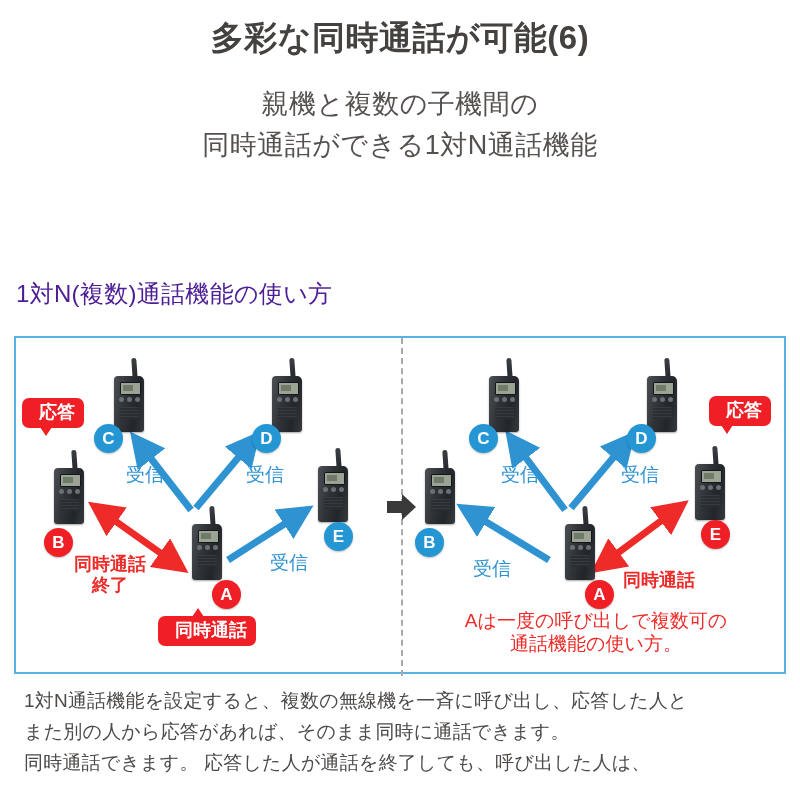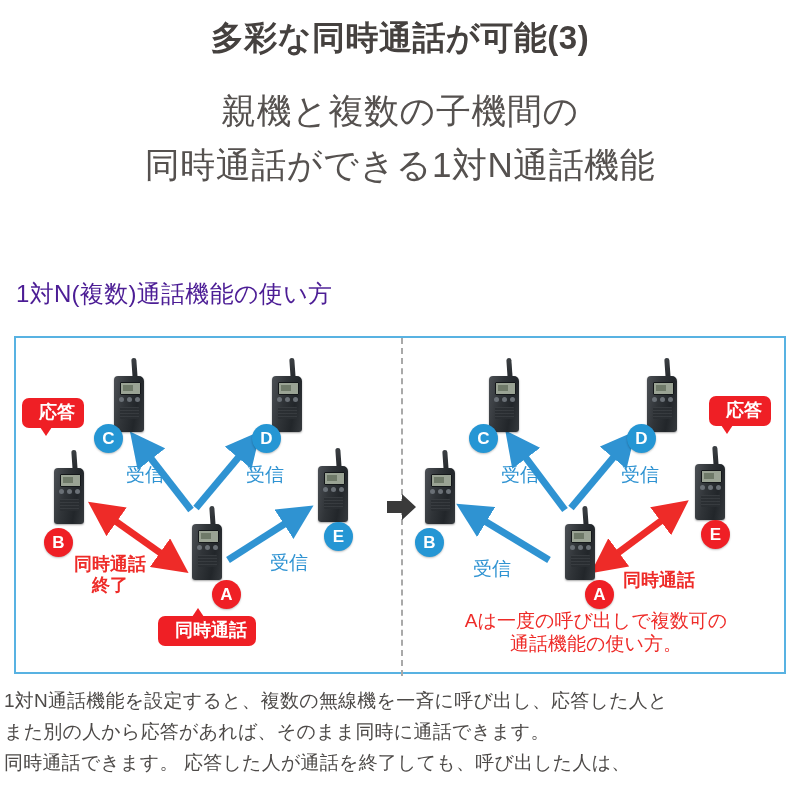--- a/index.html
+++ b/index.html
@@ -23,21 +23,21 @@
   }
   #page-title {
     font-size: 33px;
     font-weight: bold;
     color: #45413f;
     letter-spacing: 0.5px;
     line-height: 1.2;
   }
   #subtitle {
     margin-top: 26px;
-    font-size: 35px;
+    font-size: 27px;
     color: #55514f;
     line-height: 1.55;
     letter-spacing: 0.5px;
   }
   #subtitle div { white-space: nowrap; }
 
   
   #section-heading {
     position: absolute;
     left: 16px;
@@ -222,34 +222,34 @@
     text-align: center;
     line-height: 1.2;
     white-space: nowrap;
   }
 
   .arrows { position: absolute; left:0; top:0; width: 385px; height: 334px; }
 
   
   #caption {
     position: absolute;
-    left: 4px;
+    left: 24px;
     top: 686px;
     font-size: 19px;
     color: #4d4a48;
     line-height: 1.62;
     letter-spacing: 0.2px;
   }
   #caption div { white-space: nowrap; }
 </style>
 </head>
 <body>
 
 <div id="header">
-  <div id="page-title">多彩な同時通話が可能(3)</div>
+  <div id="page-title">多彩な同時通話が可能(6)</div>
   <div id="subtitle">
     <div>親機と複数の子機間の</div>
     <div>同時通話ができる1対N通話機能</div>
   </div>
 </div>
 
 <div id="section-heading">1対N(複数)通話機能の使い方</div>
 
 <div id="diagram-box">
 

